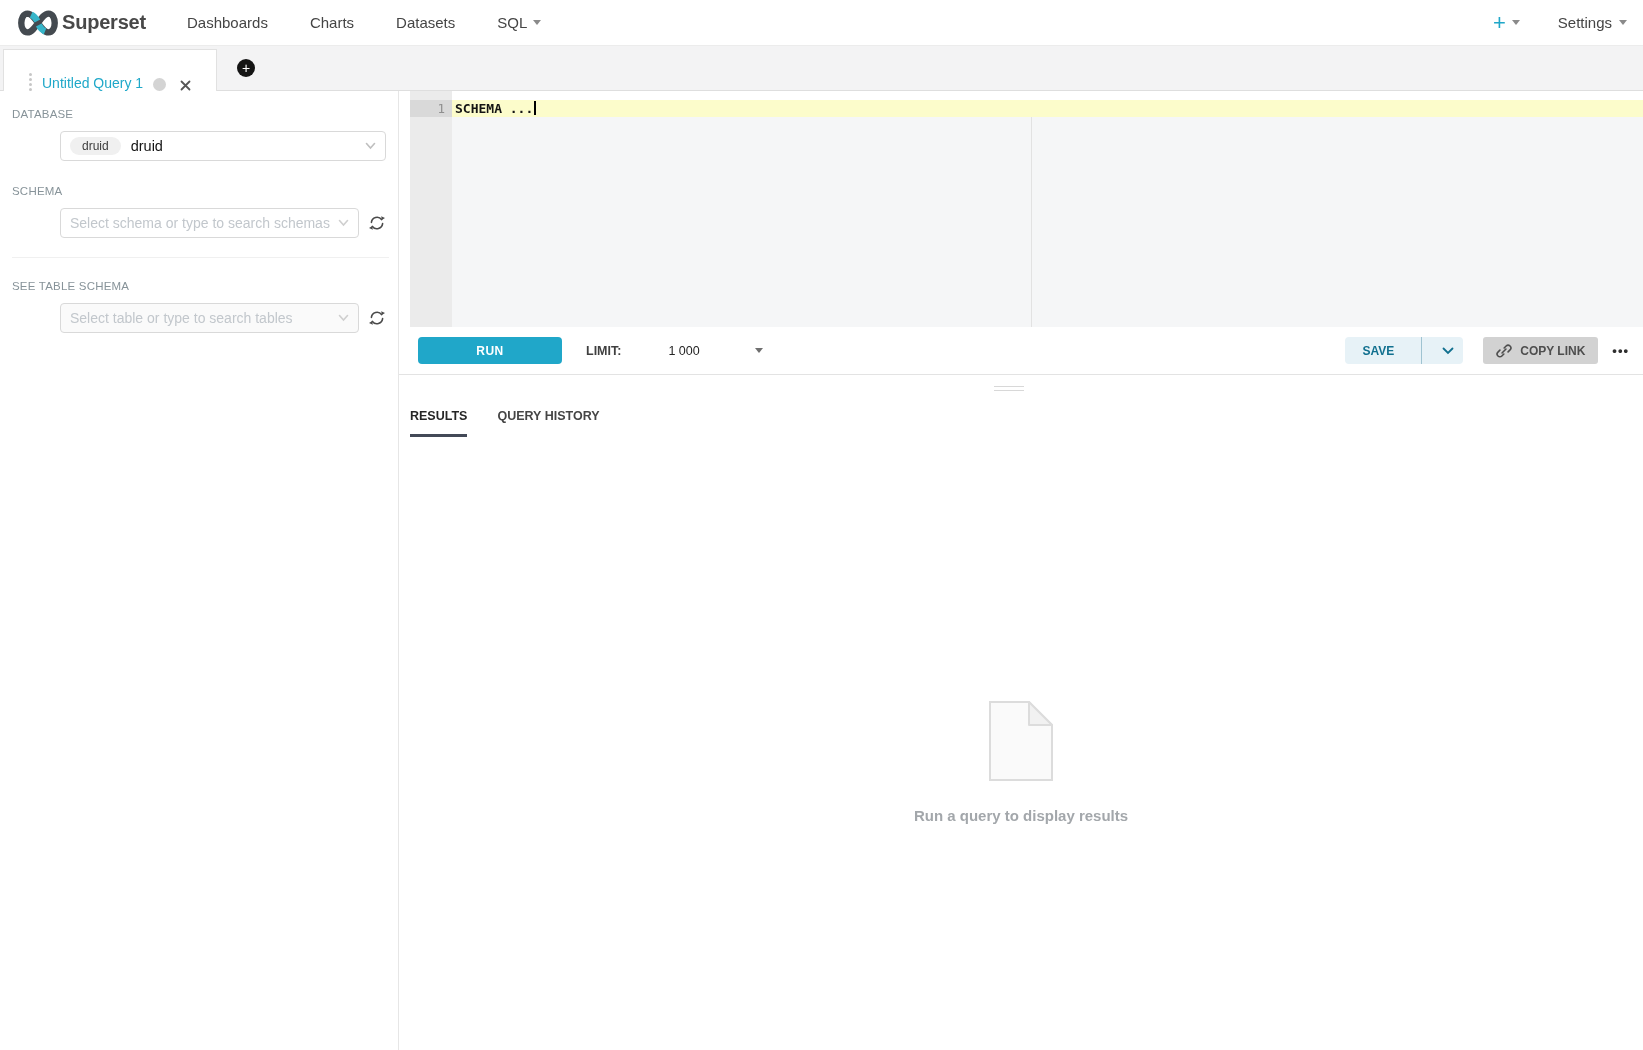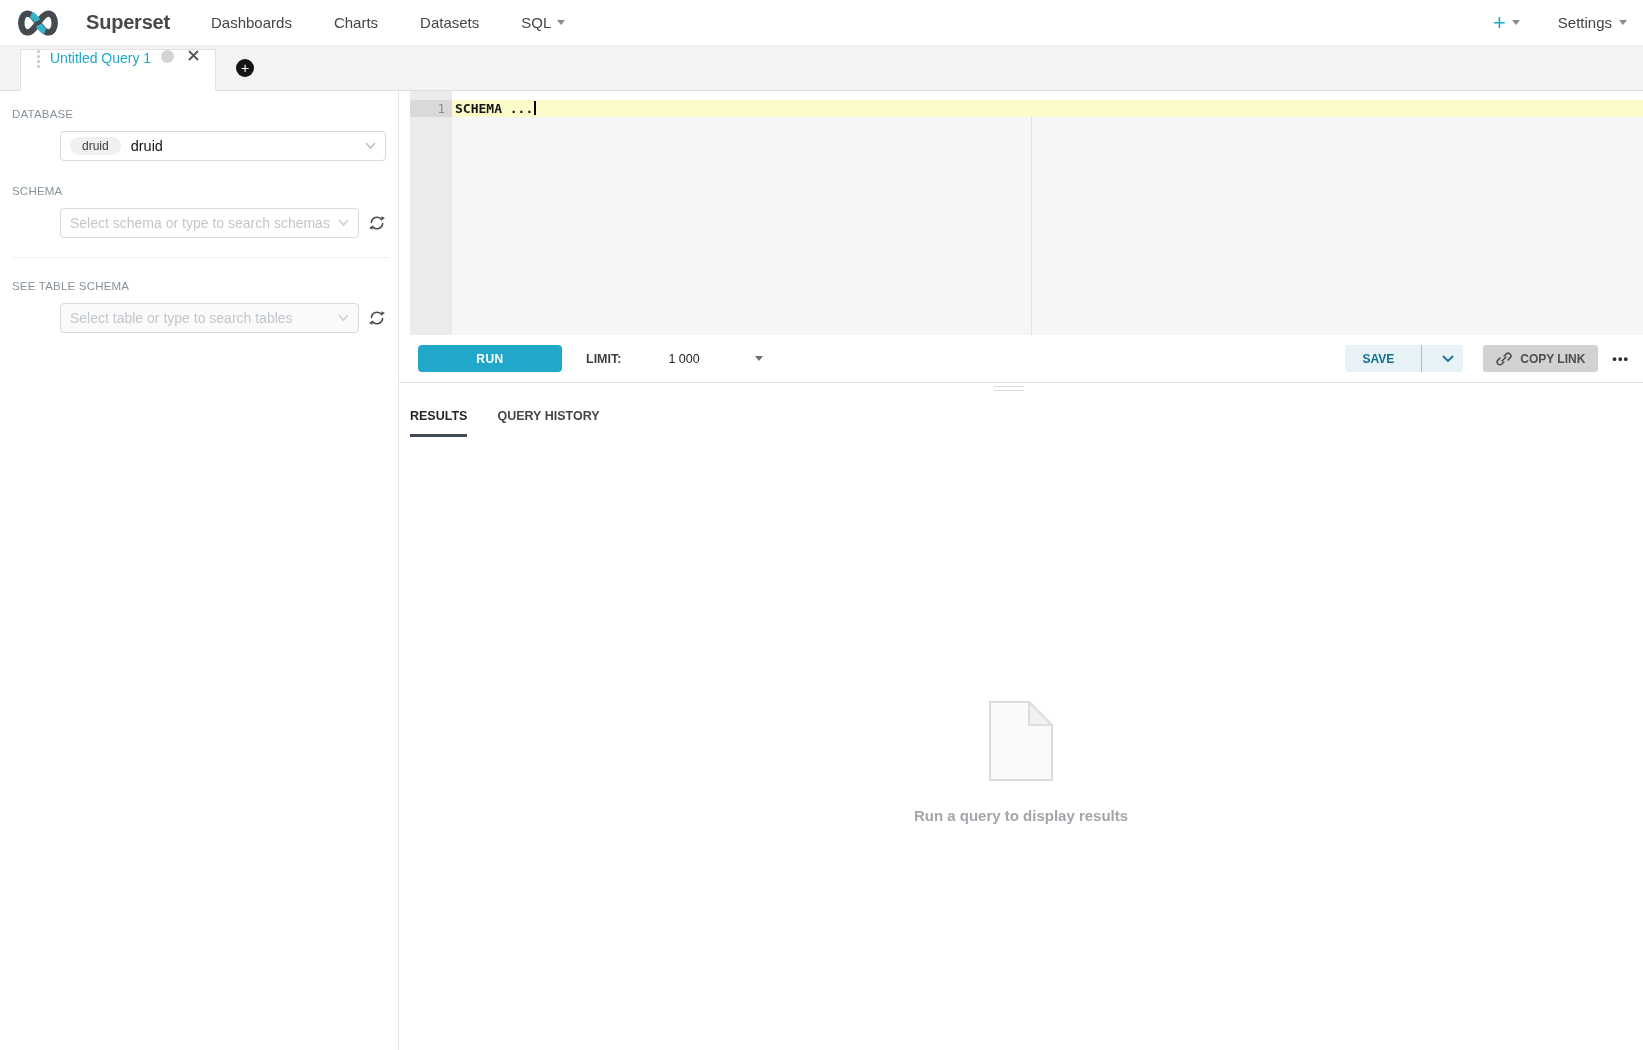--- a/index.html
+++ b/index.html
@@ -2,37 +2,37 @@
 <html><head>
 <meta charset="utf-8">
 <style>
   * { margin:0; padding:0; box-sizing:border-box; }
   html,body { width:1643px; height:1050px; background:#fff; font-family:"Liberation Sans", sans-serif; overflow:hidden; }
   .page { position:relative; width:1643px; height:1050px; }
 
   
   .navbar { position:absolute; left:0; top:0; width:100%; height:46px; background:#fff;
             border-bottom:1px solid #ececec; display:flex; align-items:center; padding:0 16px; }
-  .logo-wrap { display:flex; align-items:center; gap:26px; }
+  .logo-wrap { display:flex; align-items:center; gap:2px; }
   .brand { font-size:20px; font-weight:bold; color:#484848; letter-spacing:-0.2px; }
   .nav-items { display:flex; align-items:center; margin-left:20px; }
   .nav-item { padding:0 21px; font-size:15px; color:#454545; cursor:pointer; display:flex; align-items:center; gap:6px; }
   .caret { width:0; height:0; border-left:4px solid transparent; border-right:4px solid transparent;
            border-top:5px solid #8a8a8a; display:inline-block; }
   .nav-spacer { flex:1; }
   .plus-group { display:flex; align-items:center; gap:6px; margin-right:38px; cursor:pointer; }
   .plus-glyph { color:#20a7c9; font-size:22px; font-weight:400; line-height:20px; }
   .settings-group { display:flex; align-items:center; gap:7px; font-size:15px; color:#454545; cursor:pointer; }
 
   
   .tabstrip { position:absolute; left:0; top:46px; width:100%; height:45px; background:#f3f3f4;
               border-bottom:1px solid #dedede; display:flex; align-items:flex-end; }
-  .query-tab { position:relative; z-index:2; margin-left:20px; margin-bottom:-1px; height:42px;
+  .query-tab { position:relative; z-index:2; margin-left:3px; margin-bottom:-1px; height:42px;
                background:#fff; border:1px solid #e1e1e1; border-bottom:none;
-               display:flex; align-items:flex-start; padding:0 16px; gap:10px; min-width:196px; cursor:pointer; }
+               display:flex; align-items:flex-end; padding:0 25px; gap:10px; min-width:196px; cursor:pointer; }
   .drag-dots { display:flex; flex-direction:column; gap:2px; }
   .drag-dots i { width:3px; height:3px; border-radius:50%; background:#c6c6c6; }
   .tab-label { color:#1fa8c9; font-size:14px; }
   .state-dot { width:13px; height:13px; border-radius:50%; background:#d4d4d4; }
   .tab-close { margin-left:4px; display:flex; align-items:center; cursor:pointer; }
   .add-tab-btn { width:18px; height:18px; border-radius:50%; background:#141414; color:#fff;
                  display:flex; align-items:center; justify-content:center; font-size:14px; line-height:1;
                  align-self:center; margin-left:20px; cursor:pointer; padding-bottom:1px; }
 
   
@@ -62,21 +62,21 @@
                  font-family:"DejaVu Sans Mono", monospace; font-size:12.5px; color:#8f8f8f;
                  text-align:right; padding-right:7px; line-height:17px; }
   .active-line { position:absolute; left:53px; right:0; top:9px; height:17px; background:#fcfccb; }
   .editor-body { position:absolute; left:53px; right:0; top:26px; bottom:0; background:#f5f6f7; }
   .print-margin { position:absolute; left:579px; top:0; bottom:0; width:1px; background:#e2e2e2; }
   .code-line { position:absolute; left:56px; top:9px; height:17px; line-height:17px;
                font-family:"DejaVu Sans Mono", monospace; font-size:13px; font-weight:bold; color:#141414; z-index:3; }
   .cursor-bar { display:inline-block; width:2px; height:14px; background:#000; vertical-align:-2px; margin-left:1px; }
 
   
-  .sql-toolbar { position:absolute; left:0; top:244px; right:0; height:48px; background:#fff;
+  .sql-toolbar { position:absolute; left:0; top:236px; right:0; height:48px; background:#fff;
                  border-bottom:1px solid #e3e3e3; display:flex; align-items:center; padding:0 14px 0 19px; }
   .run-btn { width:144px; height:27px; border:none; border-radius:4px; background:#20a7c9; color:#fff;
              font-family:"Liberation Sans", sans-serif; font-size:12px; font-weight:bold; letter-spacing:0.5px; cursor:pointer; }
   .limit-group { display:flex; align-items:center; margin-left:24px; cursor:pointer;gap:40px; }
   .limit-label { font-size:12.5px; font-weight:bold; color:#3f3f3f; }
   .limit-value { font-size:12.5px; color:#262626; margin-left:7px; }
   .limit-caret { margin-left:15px; border-top-color:#6f6f6f; border-left-width:4px; border-right-width:4px; border-top-width:5px; }
   .tb-spacer { flex:1; }
   .save-split { display:flex; align-items:stretch; height:27px; background:#e7f2f7; border-radius:4px; overflow:hidden; cursor:pointer;gap:10px; }
   .save-main { display:flex; align-items:center; padding:0 17px; font-size:12px; font-weight:bold; color:#11708f; }

